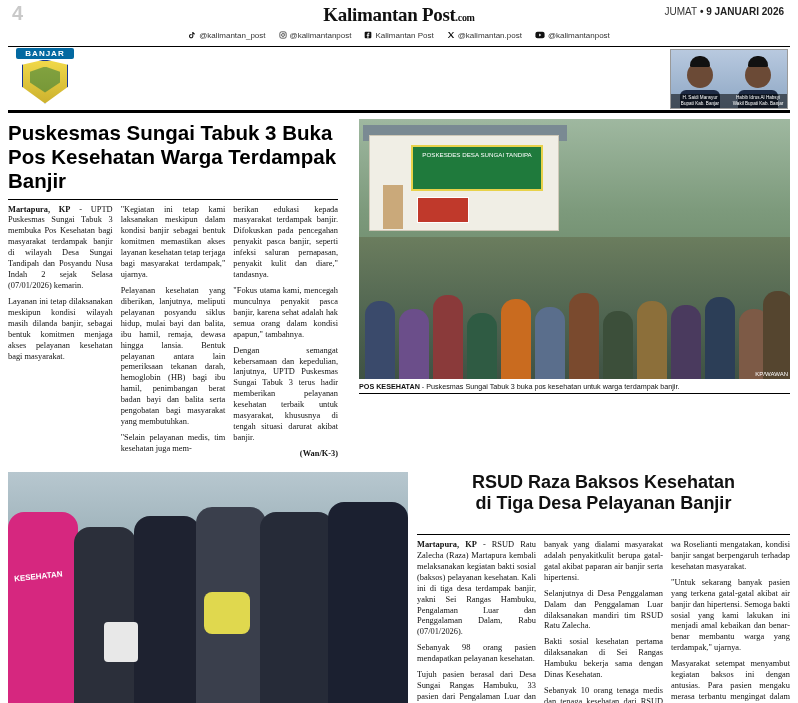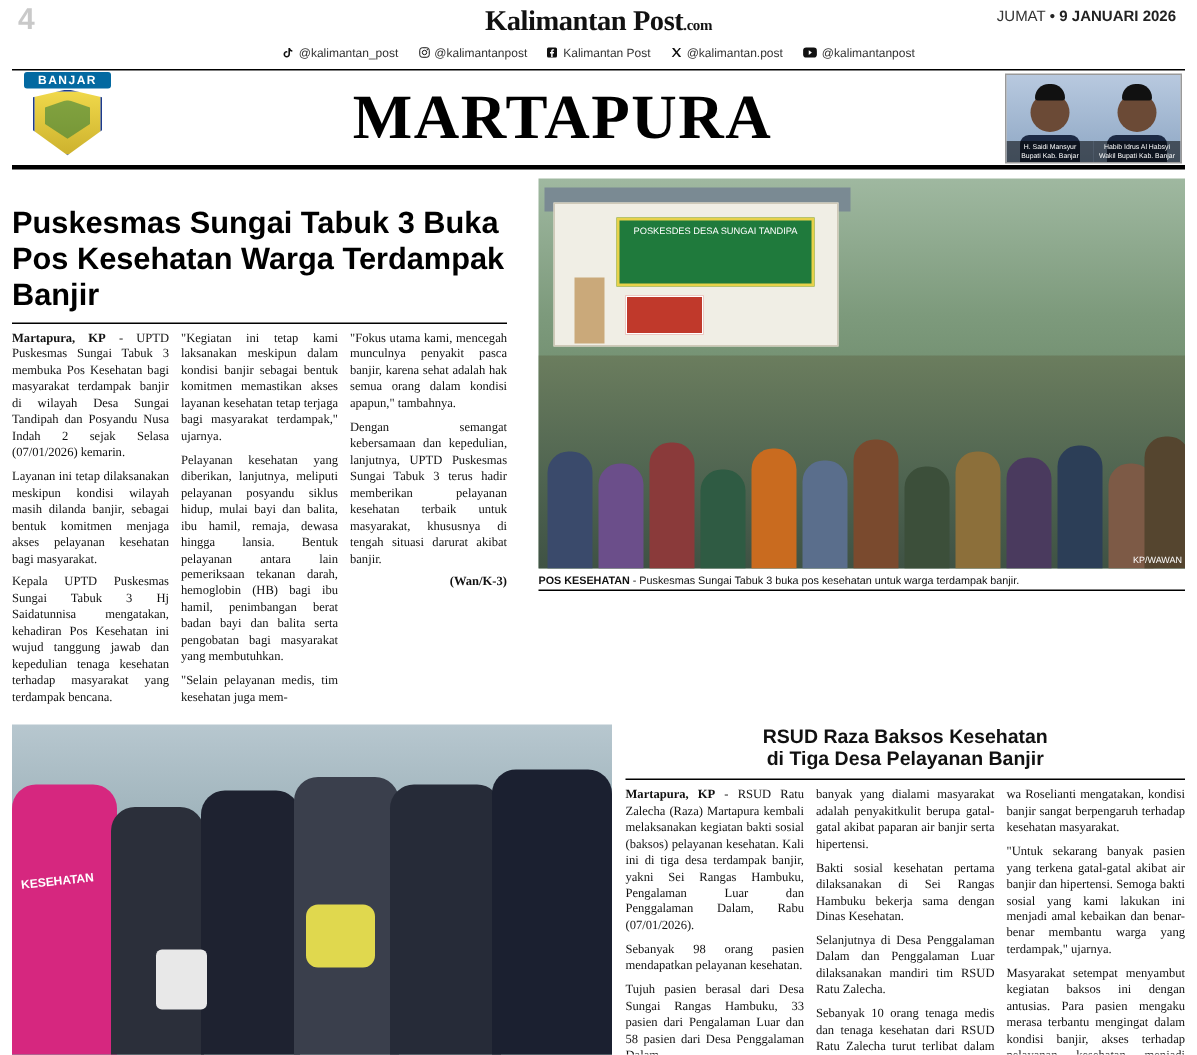--- a/index.html
+++ b/index.html
@@ -112,21 +112,21 @@
   }
 
   
   .top-block { display:flex; gap:9px; margin-top:6px; }
   .top-left { width: 330px; }
   .top-right { flex:1;padding-left:12px; }
 
   .headline {
     font-family:"Liberation Sans", sans-serif;
     font-weight: bold; font-size: 20.5px; line-height: 1.18;
-    color:#000; margin: 18px 0 5px 0;
+    color:#000; margin: 2px 0 5px 0;
   }
   .hl-rule { border-top:1px solid #000; margin: 4px 0 5px 0; }
 
   .cols3 { display:flex; gap: 8px; }
   .col { flex:1; }
   p.body {
     font-family:"Liberation Serif", serif;
     font-size: 8.4px; line-height: 1.30; text-align: justify;
     margin: 0 0 5px 0; color:#111;
   }
@@ -177,22 +177,22 @@
   .scene2 { height: 240px; background: linear-gradient(#b7c7cf 0%, #8fa6ae 45%, #6e8894 100%); }
   .scene2 .wat { position:absolute; left:0; right:0; top:120px; bottom:0; background: linear-gradient(#7c8f8a,#5d7370); }
   .scene2 .p { position:absolute; bottom:0; border-radius: 16px 16px 0 0; }
 
   
   .bottom-block { display:flex; gap:9px; margin-top:7px; }
   .bottom-left { width: 400px; }
   .bottom-right { flex:1; }
   .headline-r {
     font-family:"Liberation Sans", sans-serif;
-    font-weight:bold; font-size: 13px; line-height:1.2; text-align:center;
-    margin: 0 0 5px 0;
+    font-weight:bold; font-size: 18px; line-height:1.2; text-align:center;
+    margin: 0 0 19px 0;
   }
   .cols-right { display:flex; gap: 8px; }
 </style>
 </head>
 <body>
 
 <div class="page">
 
   <div class="masthead">
     <div class="pagenum">4</div>
@@ -251,21 +251,20 @@
     </div>
   </div>
 
   <div class="rule"></div>
 
   <div class="sectionhead">
     <div class="logo-banjar">
       <div class="ribbon">BANJAR</div>
       <div class="shield"></div>
     </div>
-    <div class="martapura-title">MARTAPURA</div>
     <div class="leaders">
       <div class="lead">
         <div class="face"></div>
         <div class="body"></div>
         <div class="cap">
           <span>H. Saidi Mansyur</span><br>
           <span>Bupati Kab. Banjar</span>
         </div>
       </div>
       <div class="lead">
@@ -280,28 +279,28 @@
   </div>
 
   <div class="top-block">
     <div class="top-left">
       <div class="headline">Puskesmas Sungai Tabuk 3 Buka Pos Kesehatan Warga Terdampak Banjir</div>
       <div class="hl-rule"></div>
       <div class="cols3">
         <div class="col">
           <p class="body"><b>Martapura, KP</b> - UPTD Puskesmas Sungai Tabuk 3 membuka Pos Kesehatan bagi masyarakat terdampak banjir di wilayah Desa Sungai Tandipah dan Posyandu Nusa Indah 2 sejak Selasa (07/01/2026) kemarin.</p>
           <p class="body">Layanan ini tetap dilaksanakan meskipun kondisi wilayah masih dilanda banjir, sebagai bentuk komitmen menjaga akses pelayanan kesehatan bagi masyarakat.</p>
-          <p class="body">Kepala UPTD Puskesmas Sungai Tabuk 3 Hj Saidatunnisa mengatakan, kehadiran Pos Kesehatan ini wujud tanggung jawab dan kepedulian tenaga kesehatan terhadap masyarakat yang terdampak bencana.</p>
         </div>
         <div class="col">
           <p class="body">"Kegiatan ini tetap kami laksanakan meskipun dalam kondisi banjir sebagai bentuk komitmen memastikan akses layanan kesehatan tetap terjaga bagi masyarakat terdampak," ujarnya.</p>
           <p class="body">Pelayanan kesehatan yang diberikan, lanjutnya, meliputi pelayanan posyandu siklus hidup, mulai bayi dan balita, ibu hamil, remaja, dewasa hingga lansia. Bentuk pelayanan antara lain pemeriksaan tekanan darah, hemoglobin (HB) bagi ibu hamil, penimbangan berat badan bayi dan balita serta pengobatan bagi masyarakat yang membutuhkan.</p>
           <p class="body">"Selain pelayanan medis, tim kesehatan juga mem-</p>
         </div>
         <div class="col">
+          <p class="body">berikan edukasi kepada masyarakat terdampak banjir. Difokuskan pada pencegahan penyakit pasca banjir, seperti infeksi saluran pernapasan, penyakit kulit dan diare," tandasnya.</p>
           <p class="body">"Fokus utama kami, mencegah munculnya penyakit pasca banjir, karena sehat adalah hak semua orang dalam kondisi apapun," tambahnya.</p>
           <p class="body">Dengan semangat kebersamaan dan kepedulian, lanjutnya, UPTD Puskesmas Sungai Tabuk 3 terus hadir memberikan pelayanan kesehatan terbaik untuk masyarakat, khususnya di tengah situasi darurat akibat banjir.</p>
           <p class="body">
               <span class="byline-end">(Wan/K-3)</span>
             </p>
         </div>
       </div>
     </div>
 
     <div class="top-right">
@@ -364,22 +363,22 @@
       <div class="hl-rule"></div>
       <div class="cols-right">
         <div class="col">
           <p class="body"><b>Martapura, KP</b> - RSUD Ratu Zalecha (Raza) Martapura kembali melaksanakan kegiatan bakti sosial (baksos) pelayanan kesehatan. Kali ini di tiga desa terdampak banjir, yakni Sei Rangas Hambuku, Pengalaman Luar dan Penggalaman Dalam, Rabu (07/01/2026).</p>
           <p class="body">Sebanyak 98 orang pasien mendapatkan pelayanan kesehatan.</p>
           <p class="body">Tujuh pasien berasal dari Desa Sungai Rangas Hambuku, 33 pasien dari Pengalaman Luar dan 58 pasien dari Desa Penggalaman Dalam.</p>
 
         </div>
         <div class="col">
           <p class="body">banyak yang dialami masyarakat adalah penyakitkulit berupa gatal-gatal akibat paparan air banjir serta hipertensi.</p>
+          <p class="body">Selanjutnya di Desa Penggalaman Dalam dan Penggalaman Luar dilaksanakan mandiri tim RSUD Ratu Zalecha.</p>
           <p class="body">Bakti sosial kesehatan pertama dilaksanakan di Sei Rangas Hambuku bekerja sama dengan Dinas Kesehatan.</p>
-          <p class="body">Selanjutnya di Desa Penggalaman Dalam dan Penggalaman Luar dilaksanakan mandiri tim RSUD Ratu Zalecha.</p>
           <p class="body">Sebanyak 10 orang tenaga medis dan tenaga kesehatan dari RSUD Ratu Zalecha turut terlibat dalam kegiatan tersebut.</p>
 
         </div>
         <div class="col">
           <p class="body">wa Roselianti mengatakan, kondisi banjir sangat berpengaruh terhadap kesehatan masyarakat.</p>
           <p class="body">"Untuk sekarang banyak pasien yang terkena gatal-gatal akibat air banjir dan hipertensi. Semoga bakti sosial yang kami lakukan ini menjadi amal kebaikan dan benar-benar membantu warga yang terdampak," ujarnya.</p>
           <p class="body">Masyarakat setempat menyambut kegiatan baksos ini dengan antusias. Para pasien mengaku merasa terbantu mengingat dalam kondisi banjir, akses terhadap pelayanan kesehatan menjadi terbatas.</p>
 
         </div>
       </div>

